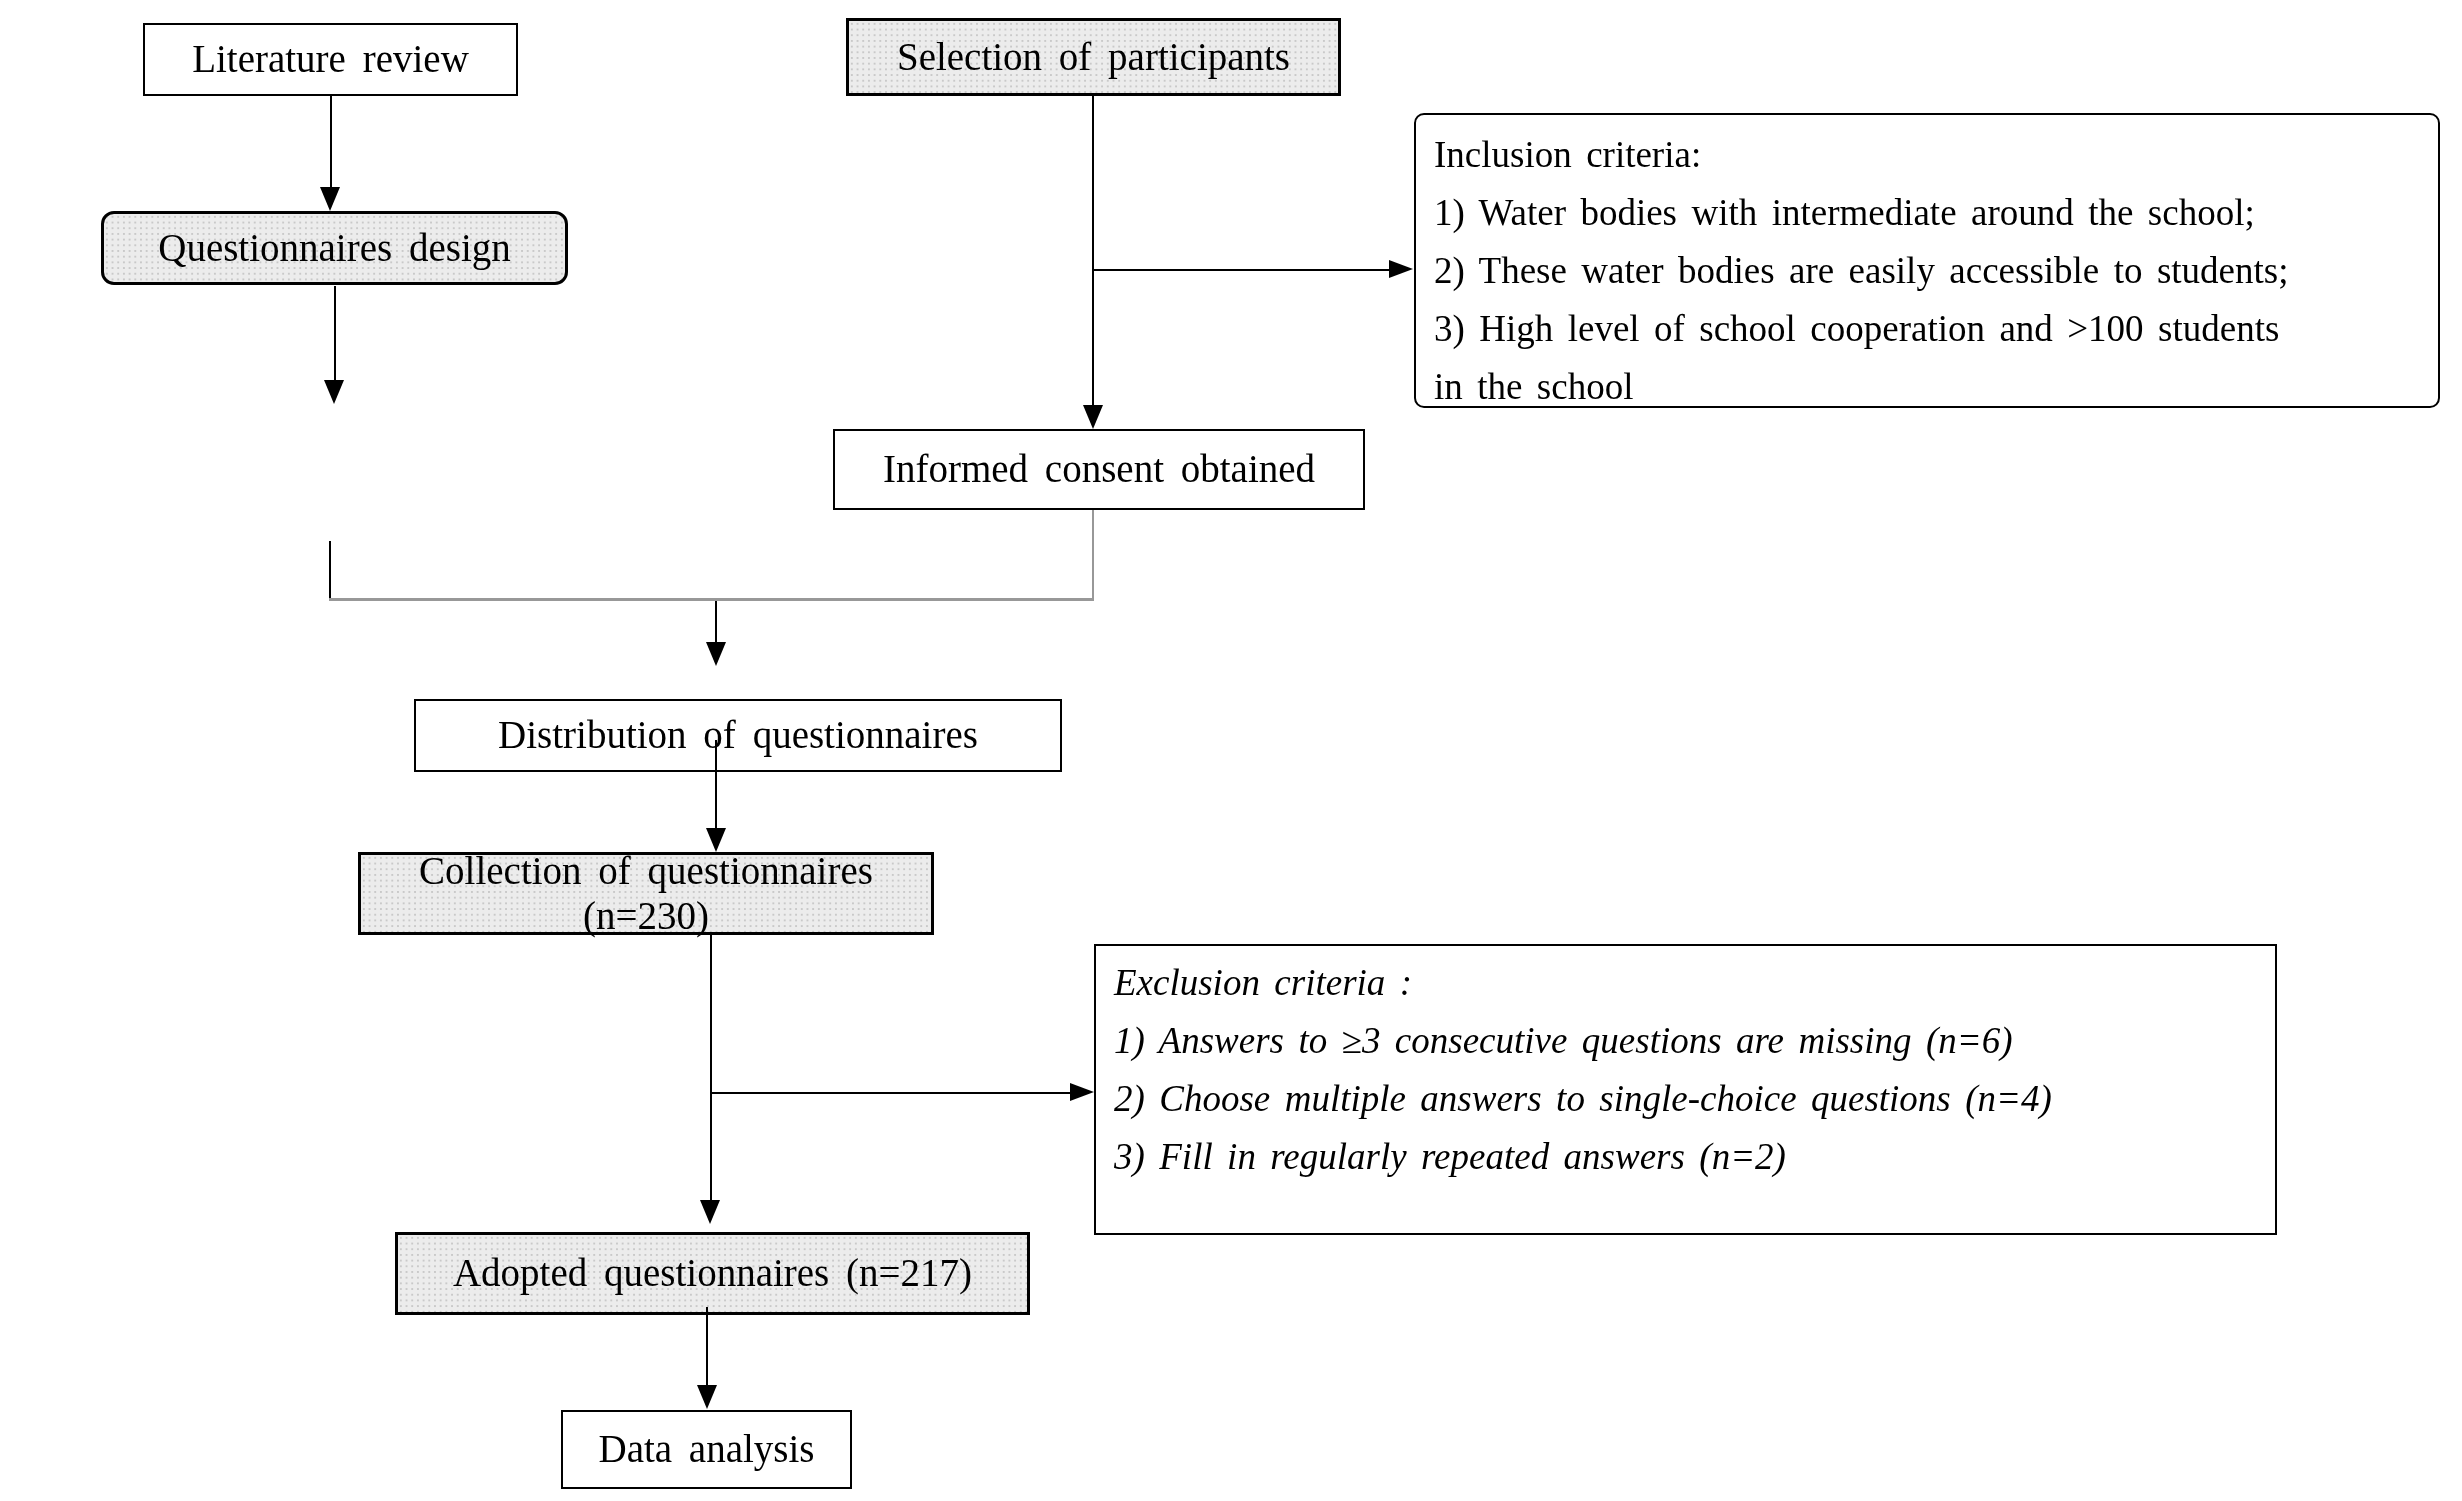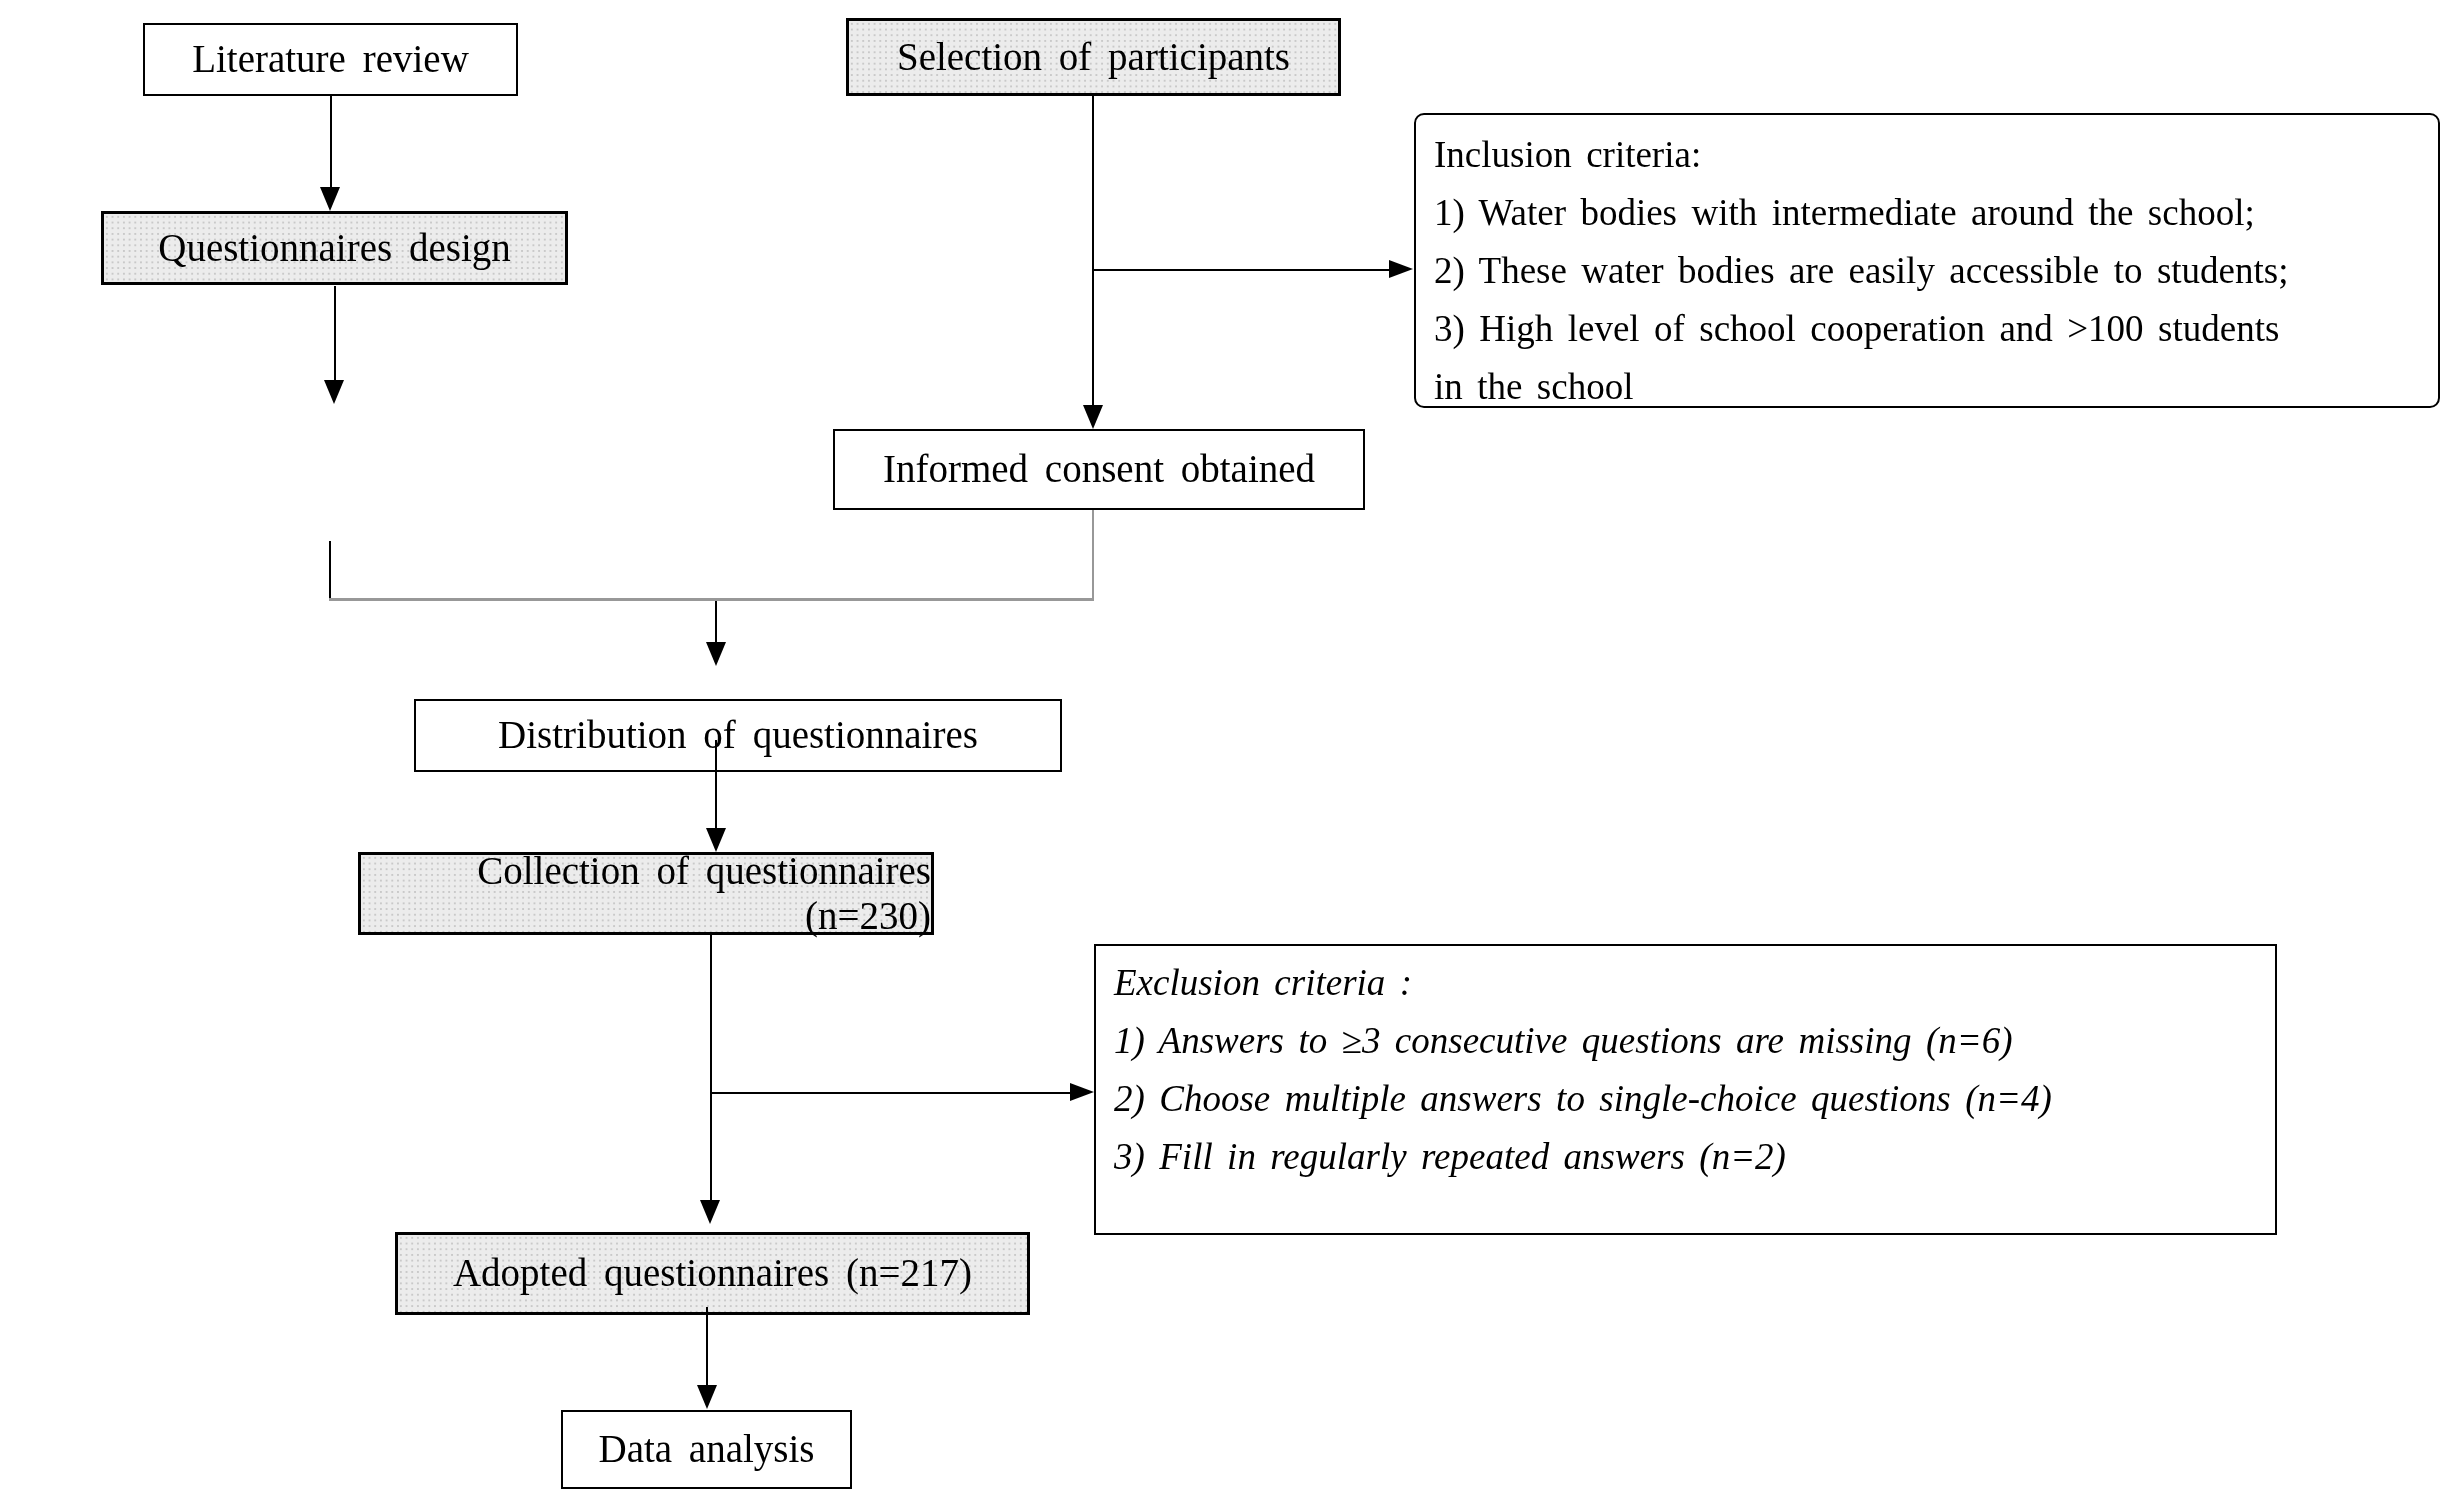--- a/index.html
+++ b/index.html
@@ -13,21 +13,21 @@
   }
   
   .node{
     position:absolute;
     box-sizing:border-box;
     border:2.4px solid #000;
     background:#fff;
     display:flex;
     align-items:center;
     justify-content:center;
-    text-align:right;
+    text-align:center;
   }
   .node .label{
     font-size:39px;
     word-spacing:0.18em;
     line-height:1.15;
   }
   .shaded{
     border-width:3.2px;
     background-color:#ececec;
     background-image:radial-gradient(#c9c9c9 1.1px, transparent 1.1px);
@@ -42,21 +42,21 @@
   }
   .crit-line{
     font-size:37px;
     line-height:58px;
     white-space:nowrap;
     word-spacing:0.14em;
   }
   #box-literature{left:143px;top:22.7px;width:375px;height:73px;}
   #box-selection{left:846px;top:18px;width:495px;height:78px;}
   #box-inclusion{left:1414px;top:113px;width:1026px;height:295px;border-radius:10px;}
-  #box-qdesign{left:101px;top:211px;width:467px;height:74px;}
+  #box-qdesign{left:101px;top:211px;width:467px;height:74px;border-radius:13px;}
   #box-review{left:13px;top:405px;width:626px;height:136px;}
   #box-review .label{max-width:550px;}
   #box-informed{left:833px;top:429px;width:532px;height:81px;}
   #box-distribution{left:414px;top:667px;width:648px;height:73px;margin-top:32px;}
   #box-collection{left:358px;top:852px;width:576px;height:83px;}
   #box-exclusion{left:1094px;top:944px;width:1183px;height:291px;padding-top:8px;font-style:italic;}
   #box-adopted{left:395px;top:1232px;width:635px;height:83px;}
   #box-data{left:561px;top:1410px;width:291px;height:79px;}
   
   .vline{position:absolute;width:2.4px;background:#000;}

